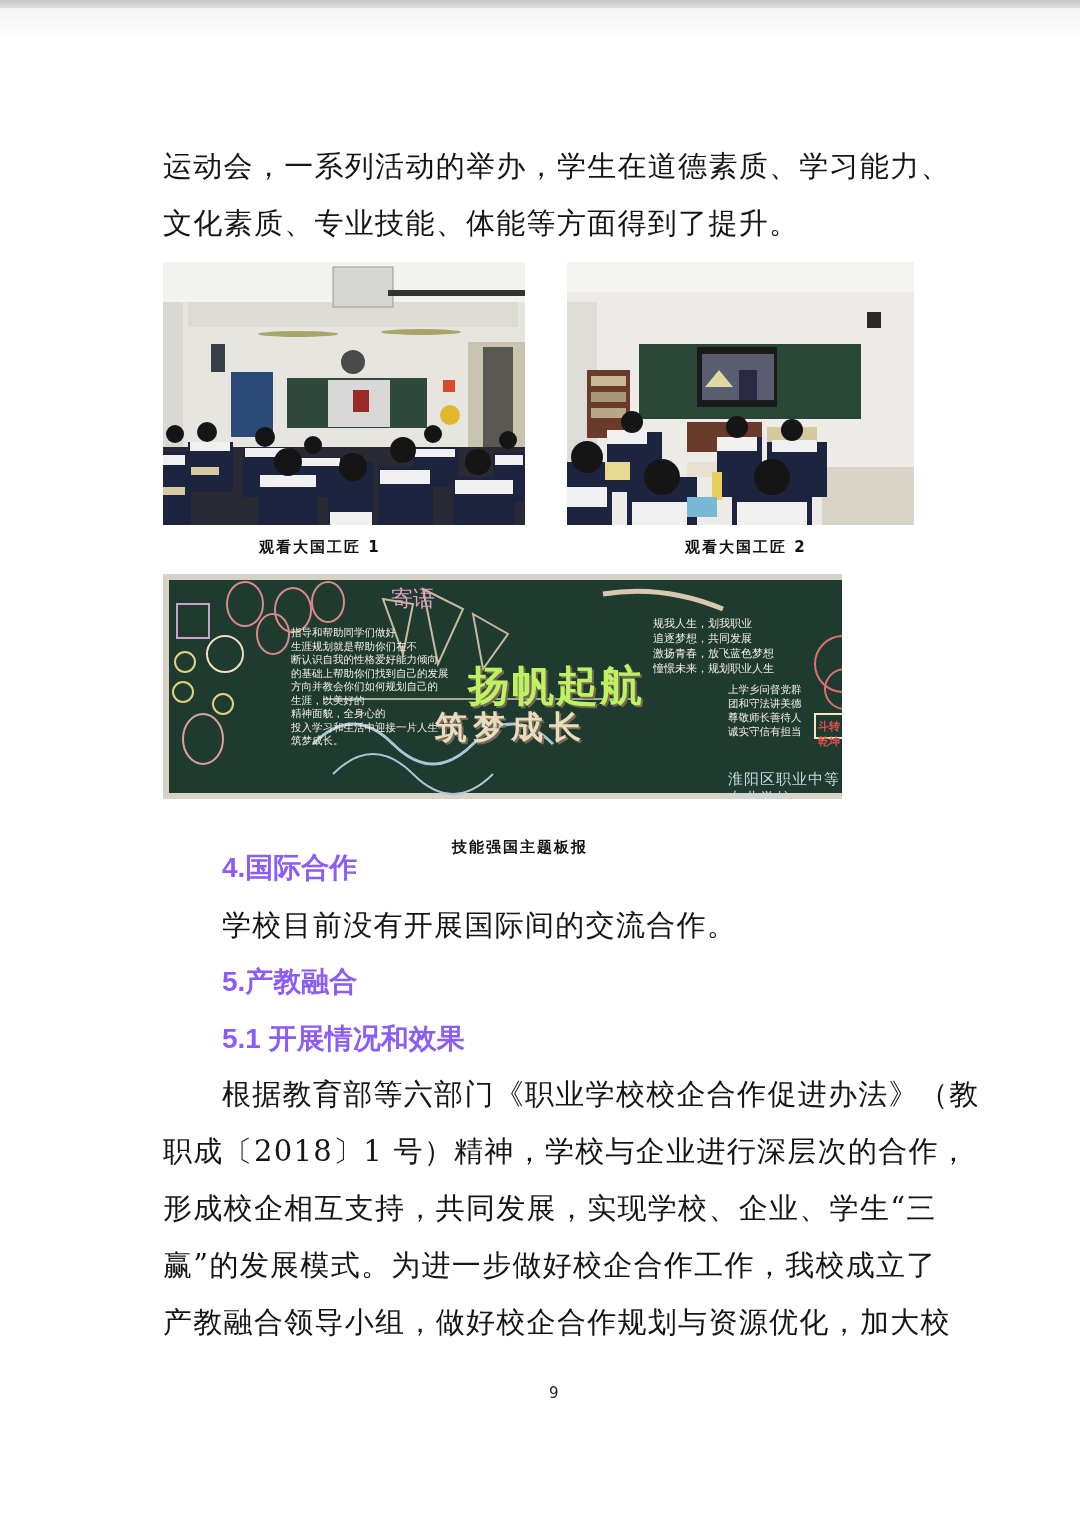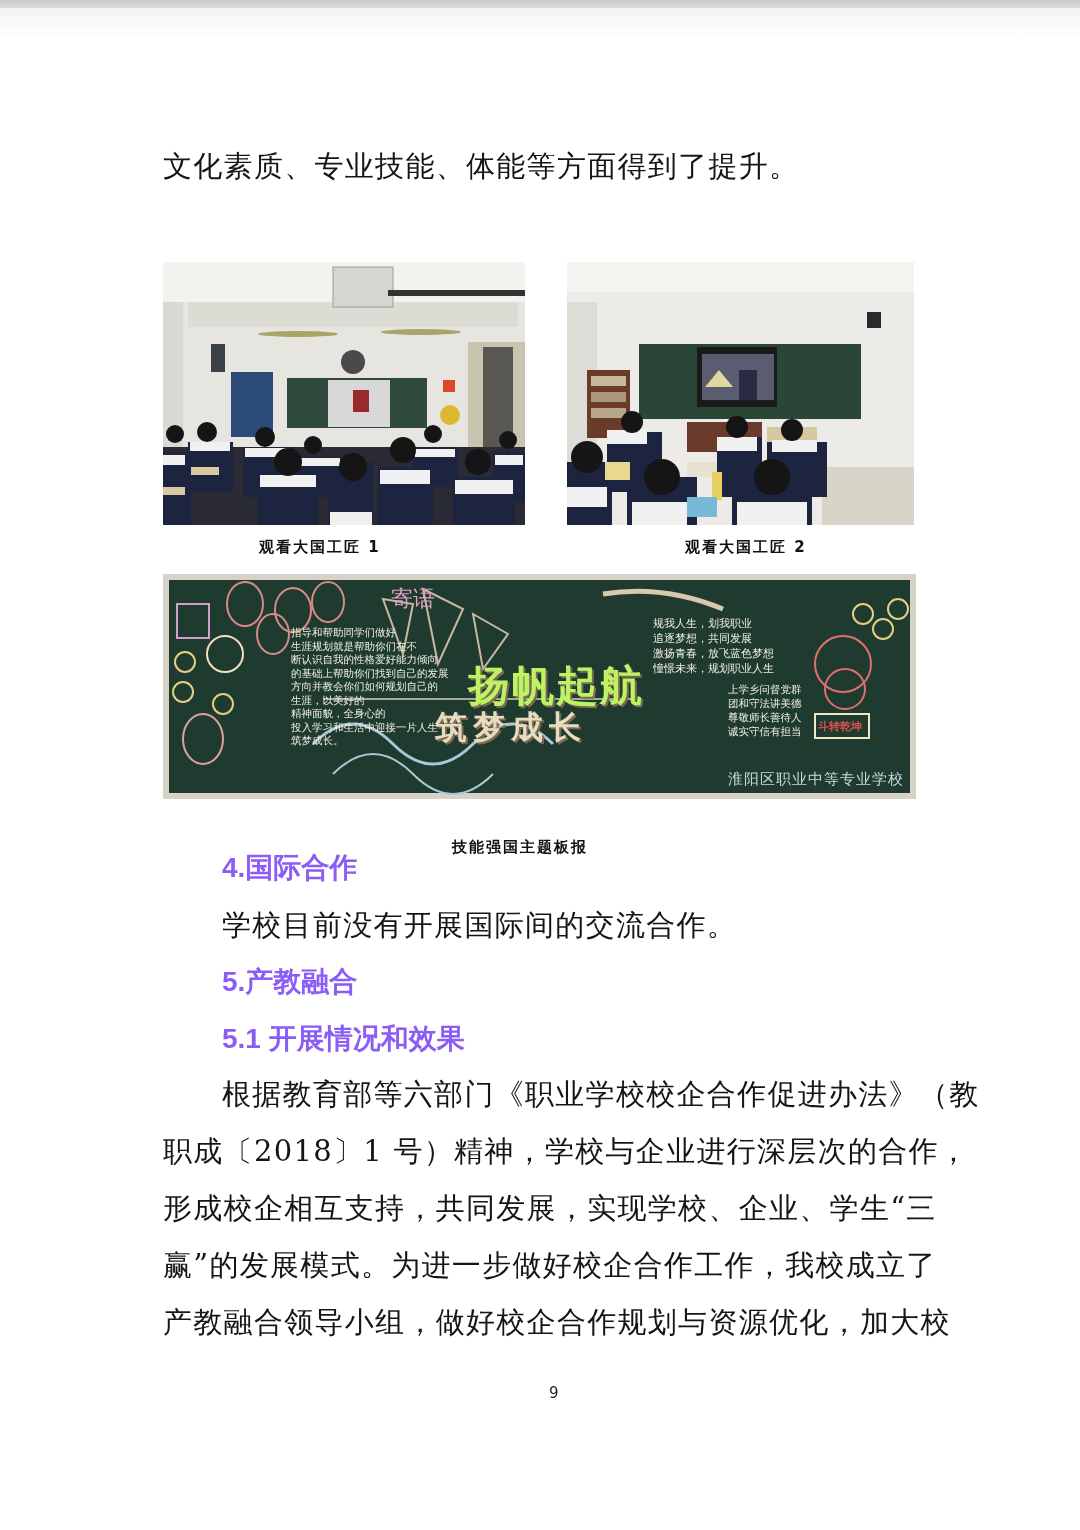--- a/index.html
+++ b/index.html
@@ -42,20 +42,21 @@
     color: #222; font-family: "DejaVu Sans", sans-serif;
   }
 </style>
 </head>
 <body>
 
 <div class="top-band"></div>
 <div class="top-fade"></div>
 
 <div class="para" style="top:138px;">
+  <span class="line">运动会，一系列活动的举办，学生在道德素质、学习能力、</span>
   <span class="line">文化素质、专业技能、体能等方面得到了提升。</span>
 </div>
 
 <div class="photo" style="left:163px; top:262px; width:362px; height:263px;">
   <svg width="362" height="263" viewBox="0 0 362 263">
     <rect width="362" height="263" fill="#e6e5df"></rect>
     <rect x="0" y="0" width="362" height="40" fill="#f2f2ef"></rect>
     <rect x="25" y="40" width="330" height="25" fill="#dcdbd4"></rect>
     <rect x="170" y="5" width="60" height="40" fill="#d5d5d2" stroke="#9a9a96"></rect>
     <rect x="225" y="28" width="137" height="6" fill="#333"></rect>
@@ -159,21 +160,21 @@
     <rect x="120" y="200" width="30" height="15" fill="#e8e0d0"></rect>
     <rect x="145" y="210" width="10" height="28" fill="#e8d060"></rect>
     <rect x="120" y="235" width="30" height="20" fill="#7ab8d8"></rect>
     <rect x="38" y="200" width="25" height="18" fill="#e8d890"></rect>
   </svg>
 </div>
 
 <div class="caption" style="left:259px; top:538px;">观看大国工匠 1</div>
 <div class="caption" style="left:685px; top:538px;">观看大国工匠 2</div>
 
-<div class="photo" style="left:163px; top:574px; width:753px; height:225px; background:#1f3a2e;">
+<div class="photo" style="left:163px; top:574px; width:679px; height:225px; background:#1f3a2e;">
   <svg width="753" height="225" viewBox="0 0 753 225" style="position:absolute;left:0;top:0;">
     <rect x="0" y="0" width="753" height="225" fill="#d6d3c6"></rect>
     <rect x="6" y="6" width="741" height="213" fill="#1f3a2e"></rect>
 
     <ellipse cx="82" cy="30" rx="18" ry="22" fill="none" stroke="#d88a8a" stroke-width="2"></ellipse>
     <ellipse cx="130" cy="36" rx="18" ry="22" fill="none" stroke="#d88a8a" stroke-width="2"></ellipse>
     <ellipse cx="165" cy="28" rx="16" ry="20" fill="none" stroke="#d88a8a" stroke-width="2"></ellipse>
     <ellipse cx="110" cy="60" rx="16" ry="20" fill="none" stroke="#d88a8a" stroke-width="2"></ellipse>
 
     <rect x="14" y="30" width="32" height="34" fill="none" stroke="#d0a0c8" stroke-width="2"></rect>

